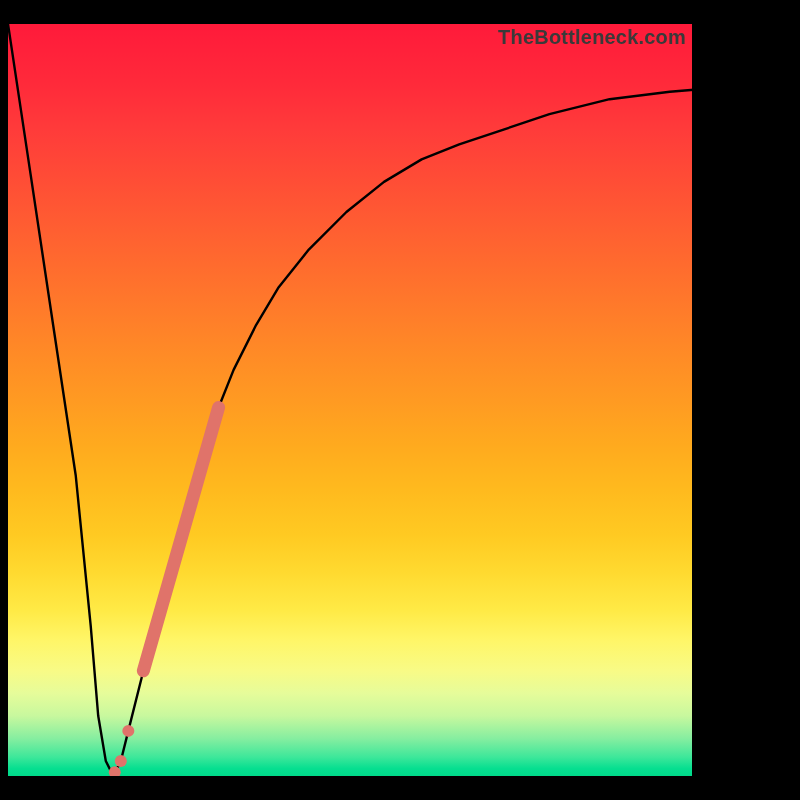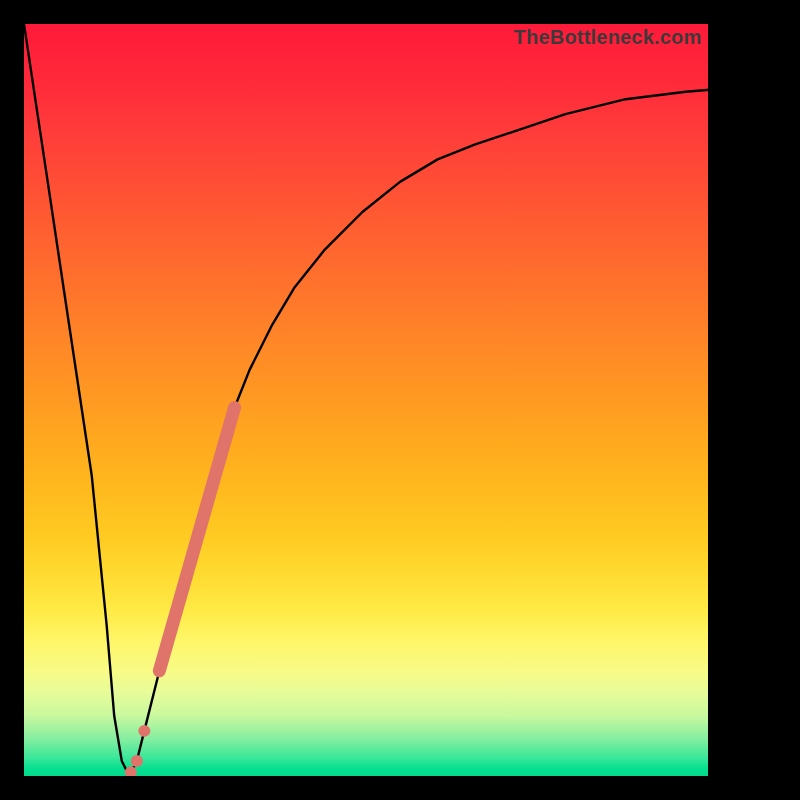--- a/index.html
+++ b/index.html
@@ -12,21 +12,21 @@
     font-family: Arial, Helvetica, sans-serif;
   }
   .frame {
     position: relative;
     width: 800px;
     height: 800px;
     background: #000;
   }
   .plot {
     position: absolute;
-    left: 24px;
+    left: 8px;
     top: 24px;
     width: 684px;
     height: 752px;
     
     background: linear-gradient(
       to bottom,
       #ff1a3a 0%,
       #ff2a3a 8%,
       #ff3b3a 14%,
       #ff4b36 20%,

